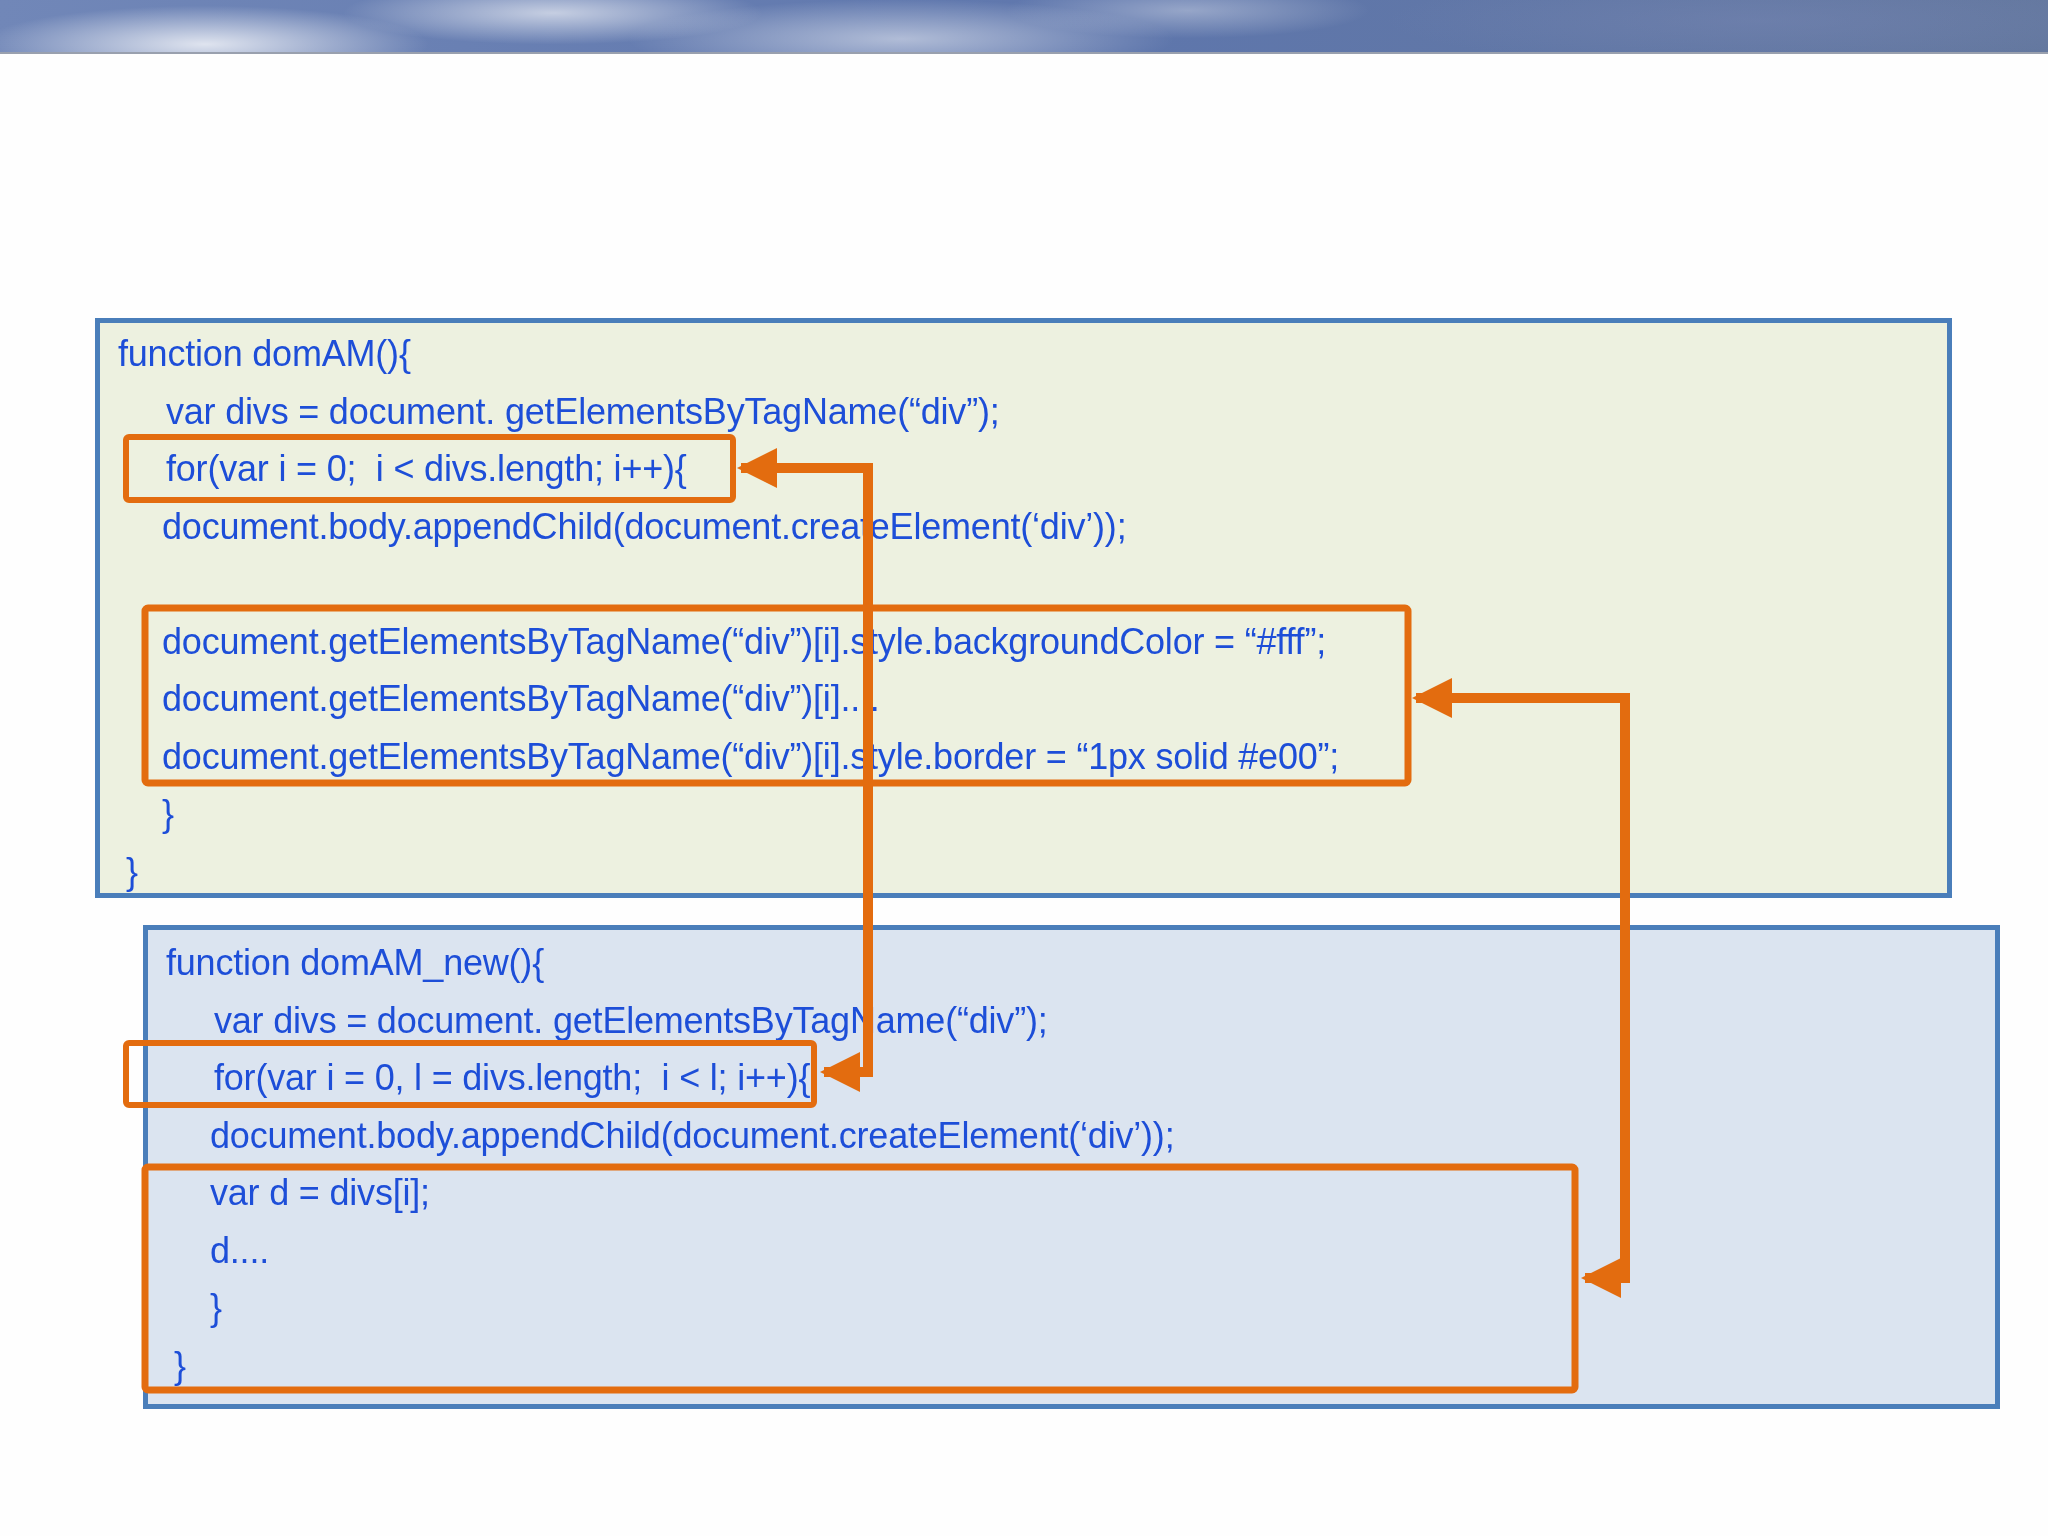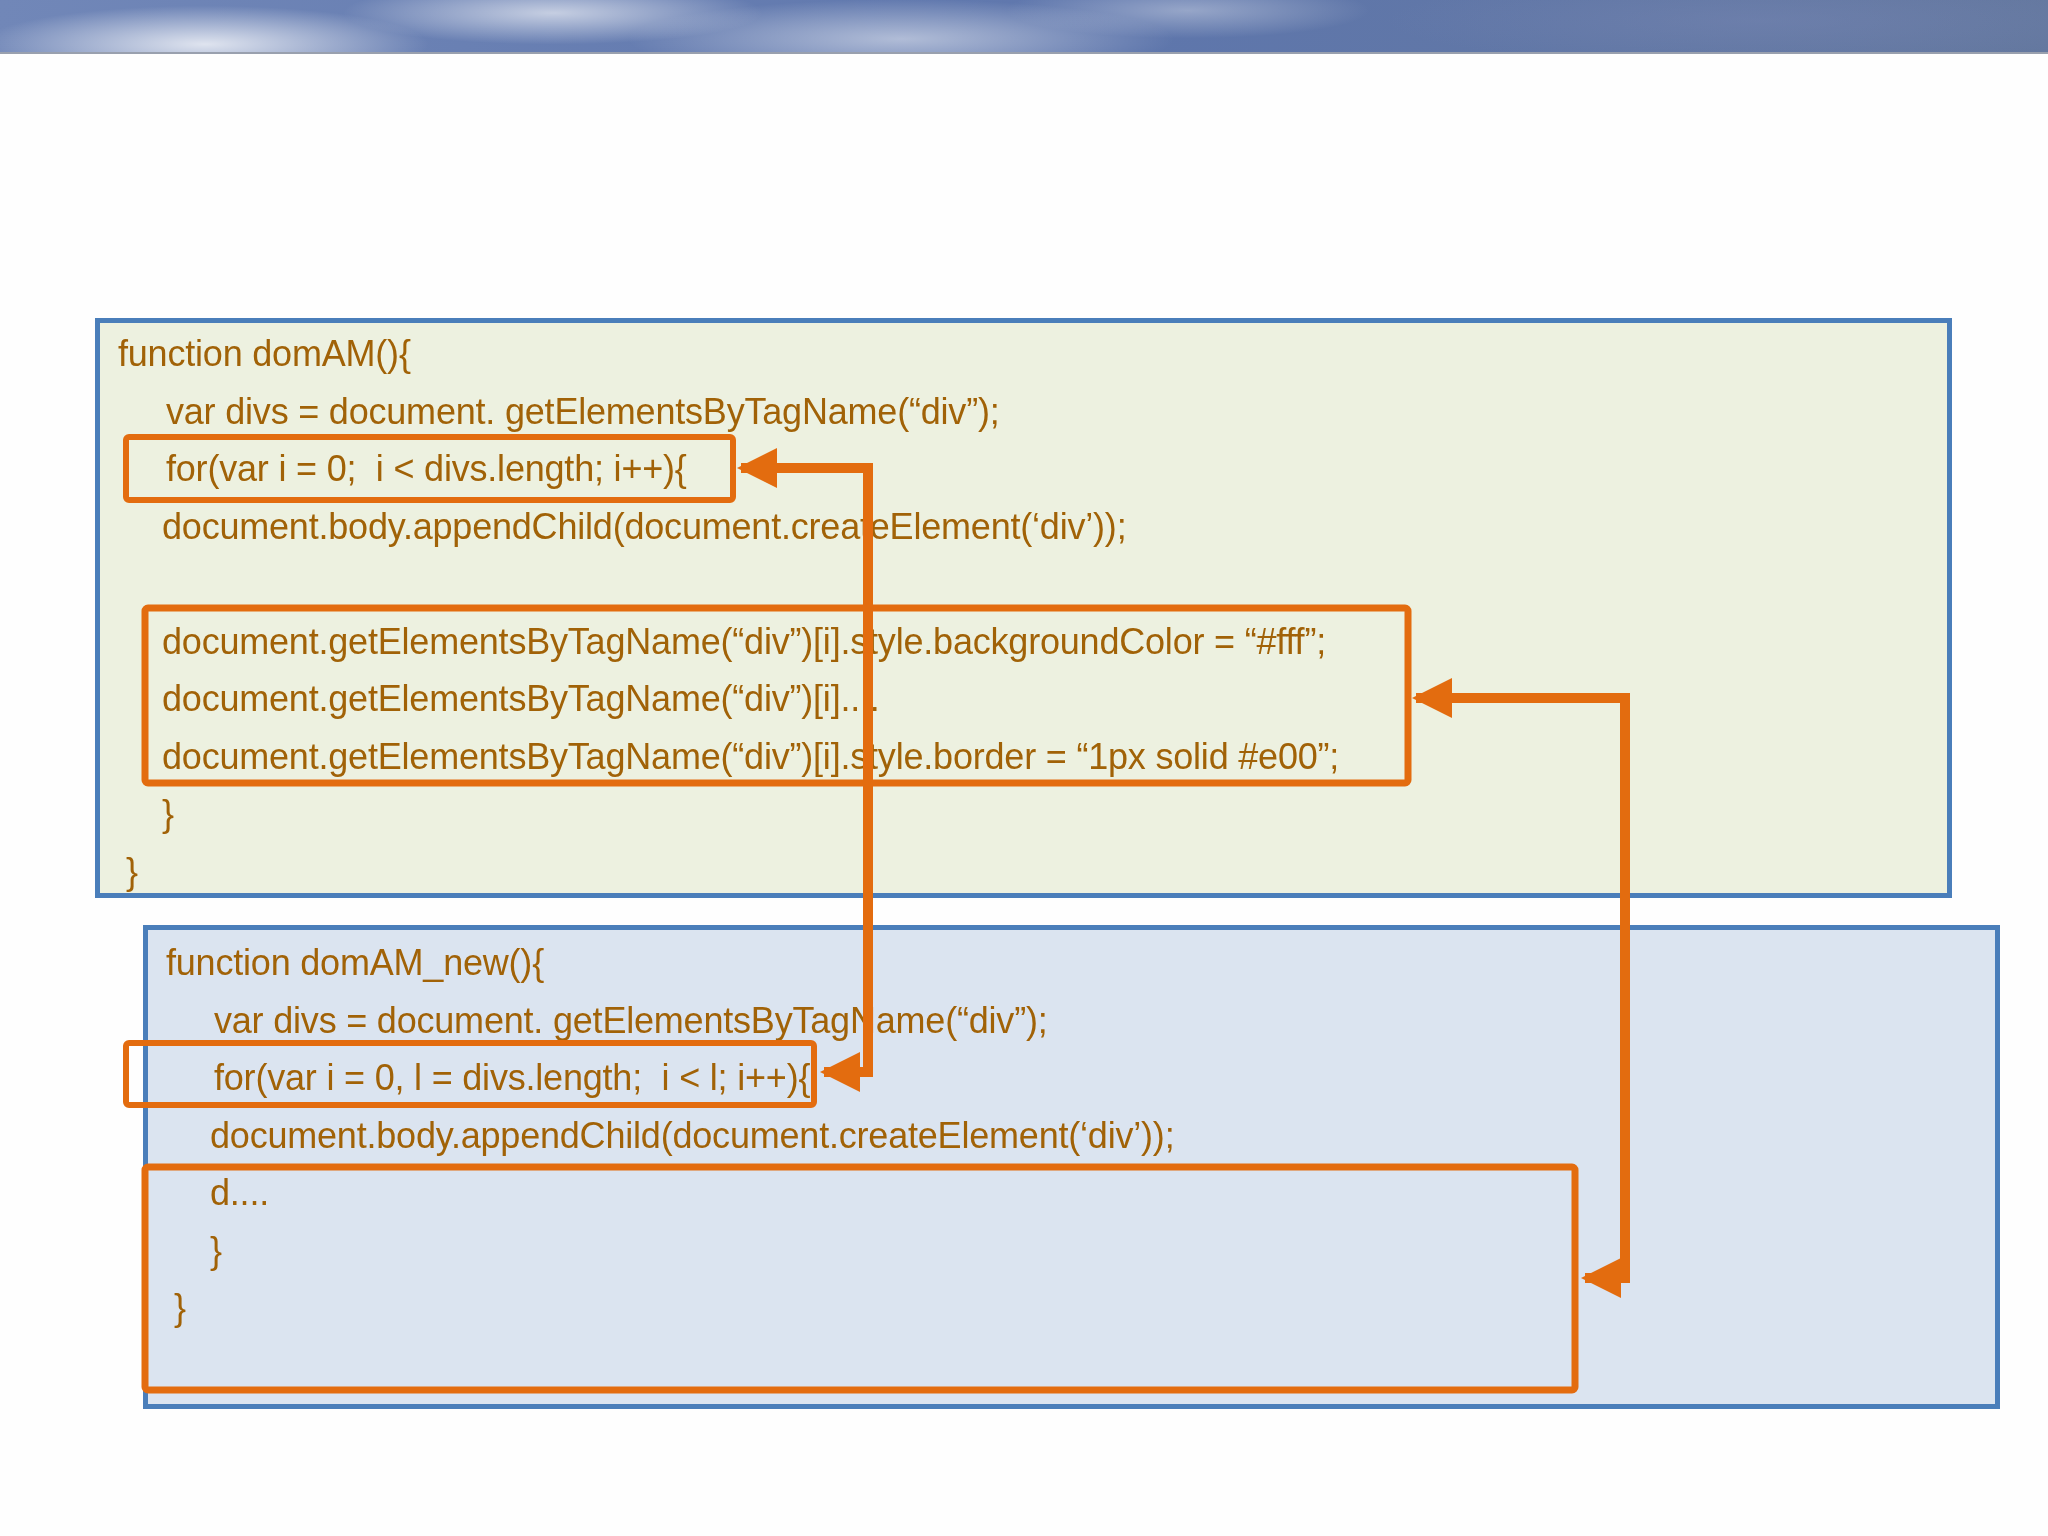--- a/index.html
+++ b/index.html
@@ -30,21 +30,21 @@
   .code-block{
     position:absolute;left:95px;width:1857px;
     box-sizing:border-box;
     border:5px solid #4a7eba;
   }
   .block-old{top:318px;height:580px;background:#edf1e0;padding-top:2px;}
   .block-new{top:925px;height:484px;background:#dbe4f0;padding-top:4px;margin-left:48px;}
   .code-line{
     height:57.5px;line-height:57.5px;
     font-size:36px;letter-spacing:-0.2px;
-    color:#a16207;white-space:pre;
+    color:#1d4ed8;white-space:pre;
   }
   .i0{padding-left:18px;}
   .i1{padding-left:66px;}
   .i2{padding-left:62px;}
   .ie{padding-left:26px;}
   .overlay{
     position:absolute;left:0;top:0;width:2048px;height:1536px;
     pointer-events:none;
   }
 </style>
@@ -67,20 +67,21 @@
     <div class="code-line i2">document.getElementsByTagName(“div”)[i].style.border = “1px solid #e00”;</div>
     <div class="code-line i2">}</div>
     <div class="code-line ie">}</div>
   </section>
 
   <section class="code-block block-new">
     <div class="code-line i0">function domAM_new(){</div>
     <div class="code-line i1">var divs = document. getElementsByTagName(“div”);</div>
     <div class="code-line i1">for(var i = 0, l = divs.length;  i &lt; l; i++){</div>
     <div class="code-line i2">document.body.appendChild(document.createElement(‘div’));</div>
+    <div class="code-line i2">var d = divs[i];</div>
     <div class="code-line i2">d....</div>
     <div class="code-line i2">}</div>
     <div class="code-line ie">}</div>
   </section>
 
   <svg class="overlay" width="2048" height="1536" viewBox="0 0 2048 1536" xmlns="http://www.w3.org/2000/svg">
     <defs>
       <marker id="arrowhead" viewBox="0 0 10 10" refX="9" refY="5" markerWidth="4" markerHeight="4.6" markerUnits="strokeWidth" orient="auto-start-reverse">
         <path d="M0,0 L10,5 L0,10 z" fill="#e36c0f"></path>
       </marker>

